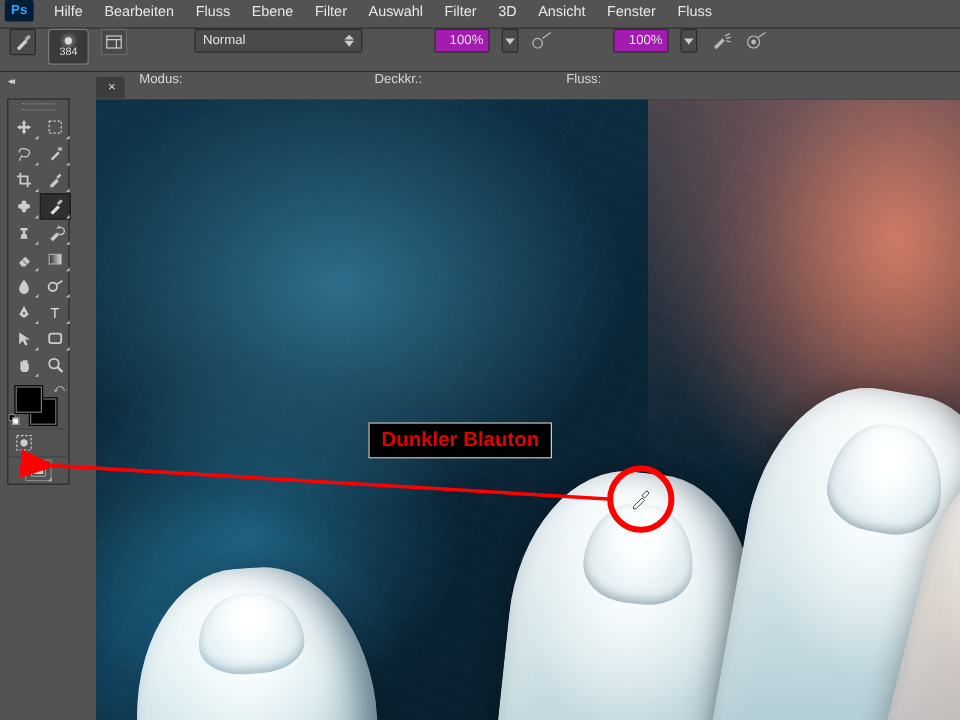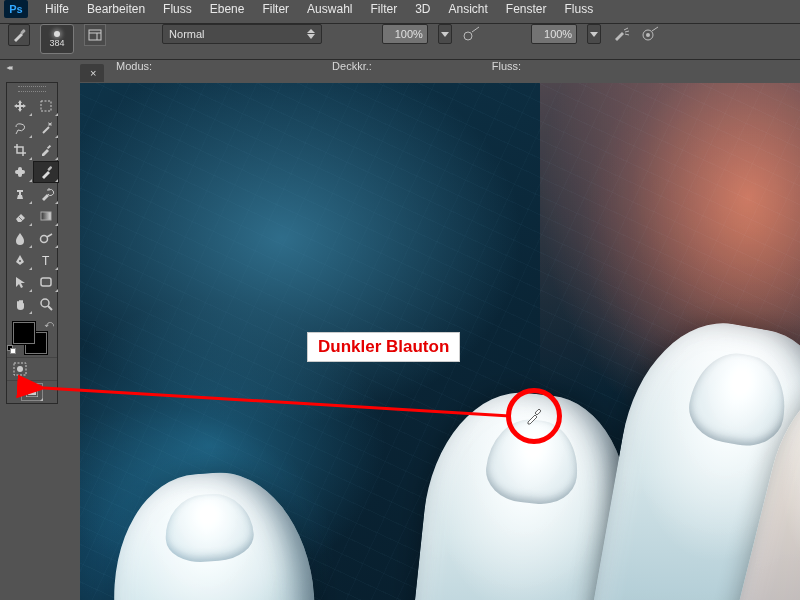--- a/index.html
+++ b/index.html
@@ -11,22 +11,22 @@
   .menu-item { padding:2px 9px; cursor:default; }
 
   
   .options-bar { height:36px; background:#535353; display:flex; align-items:flex-start; padding:0 8px; gap:10px; font-size:11px; color:#e0e0e0; border-bottom:1px solid #2a2a2a; position:relative; }
   .opt-tool-icon { width:22px; height:22px; border:1px solid #2a2a2a; background:#4a4a4a; display:flex; align-items:center; justify-content:center; border-radius:2px; }
   .brush-preview { width:34px; height:30px; border:1px solid #7a7a7a; border-radius:3px; background:#3a3a3a; display:flex; flex-direction:column; align-items:center; justify-content:center; gap:0; position:relative; }
   .brush-dot { width:6px; height:6px; background:#ddd; border-radius:50%; box-shadow:0 0 4px 2px rgba(255,255,255,.35); }
   .brush-size { font-size:9px; color:#ddd; margin-top:1px; }
   .panel-toggle-icon { width:22px; height:22px; border:1px solid #6a6a6a; background:#4a4a4a; display:flex; align-items:center; justify-content:center; }
   .opt-label { color:#d8d8d8;margin-top:36px; }
-  .mode-select { display:flex; align-items:center; width:160px; height:20px; background:#4a4a4a; border:1px solid #2c2c2c; padding:0 6px; justify-content:space-between; border-radius:2px; }
-  .pct-field { display:flex; align-items:center; width:46px; height:20px; background:#737373; border:1px solid #2c2c2c; padding:0 4px; justify-content:flex-end; border-radius:2px; }
+  .mode-select { display:flex; align-items:center; width:140px; height:20px; background:#4a4a4a; border:1px solid #2c2c2c; padding:0 6px; justify-content:space-between; border-radius:2px; }
+  .pct-field { display:flex; align-items:center; width:46px; height:20px; background:#a21caf; border:1px solid #2c2c2c; padding:0 4px; justify-content:flex-end; border-radius:2px; }
   .mini-drop { width:14px; height:20px; background:#4a4a4a; border:1px solid #2c2c2c; display:flex; align-items:center; justify-content:center; border-radius:2px; }
   .chev { border-left:4px solid transparent; border-right:4px solid transparent; border-top:5px solid #ccc; }
   .opt-icon { width:20px; height:20px; display:flex; align-items:center; justify-content:center; }
 
   
   .dock { position:absolute; left:0; top:60px; width:17px; height:14px; background:#535353; display:flex; align-items:center; justify-content:center; }
   .dock-chevs { font-size:8px; color:#ccc; letter-spacing:-2px; }
 
   
   .doc-tab-bar { position:absolute; left:80px; top:63px; height:20px; display:flex; align-items:center; }
@@ -88,21 +88,21 @@
         linear-gradient(172deg, #e7e2da 0%, #d7cec7 30%, #bdb6b6 55%, #8e93a0 80%, #5c6f85 100%);
   }
   .nail { position:absolute; left:28%; top:5%; width:44%; height:16%; border-radius:50% 50% 46% 46% / 70% 70% 40% 40%;
       background:radial-gradient(ellipse at 50% 30%, rgba(255,255,255,.9), rgba(210,225,230,.5) 60%, rgba(150,180,195,.2));
       box-shadow: inset 0 -4px 8px rgba(40,70,90,.35);
   }
   .tint-red { position:absolute; inset:0; background:radial-gradient(ellipse 240px 260px at 93% 28%, rgba(255,80,20,.28), rgba(255,80,20,0) 70%); mix-blend-mode:screen;}
   .tint-blue{ position:absolute; inset:0; background:radial-gradient(ellipse 260px 200px at 10% 90%, rgba(30,130,190,.4), rgba(30,130,190,0) 70%); mix-blend-mode:screen;}
 
   
-  .anno-label { position:absolute; left:307px; top:332px; background:#ffffff; color:#e40000; font-weight:bold; font-family:Arial,sans-serif; font-size:17px; padding:4px 10px; border:1px solid #ccc; z-index:40;}
+  .anno-label { position:absolute; left:307px; top:352px; background:#000000; color:#e40000; font-weight:bold; font-family:Arial,sans-serif; font-size:17px; padding:4px 10px; border:1px solid #ccc; z-index:40;}
   .anno-circle { position:absolute; left:506px; top:388px; width:56px; height:56px; border:5px solid #f00; border-radius:50%; z-index:40; display:flex; align-items:center; justify-content:center;}
   .eyedrop { transform:rotate(0deg); }
   .anno-arrow { position:absolute; left:0; top:0; z-index:39; pointer-events:none; }
 
 </style>
 </head>
 <body>
 
 <div class="menu-bar">
   <div class="ps-logo">Ps</div>

